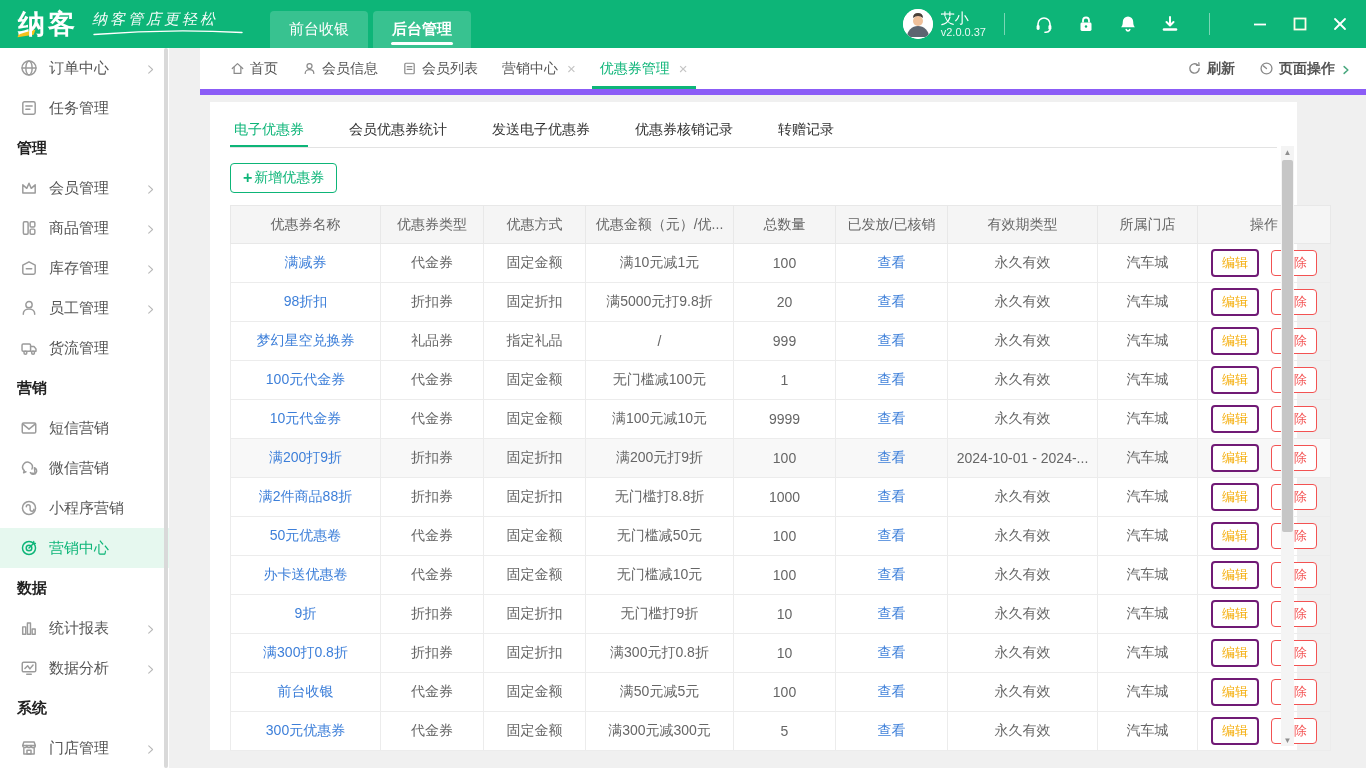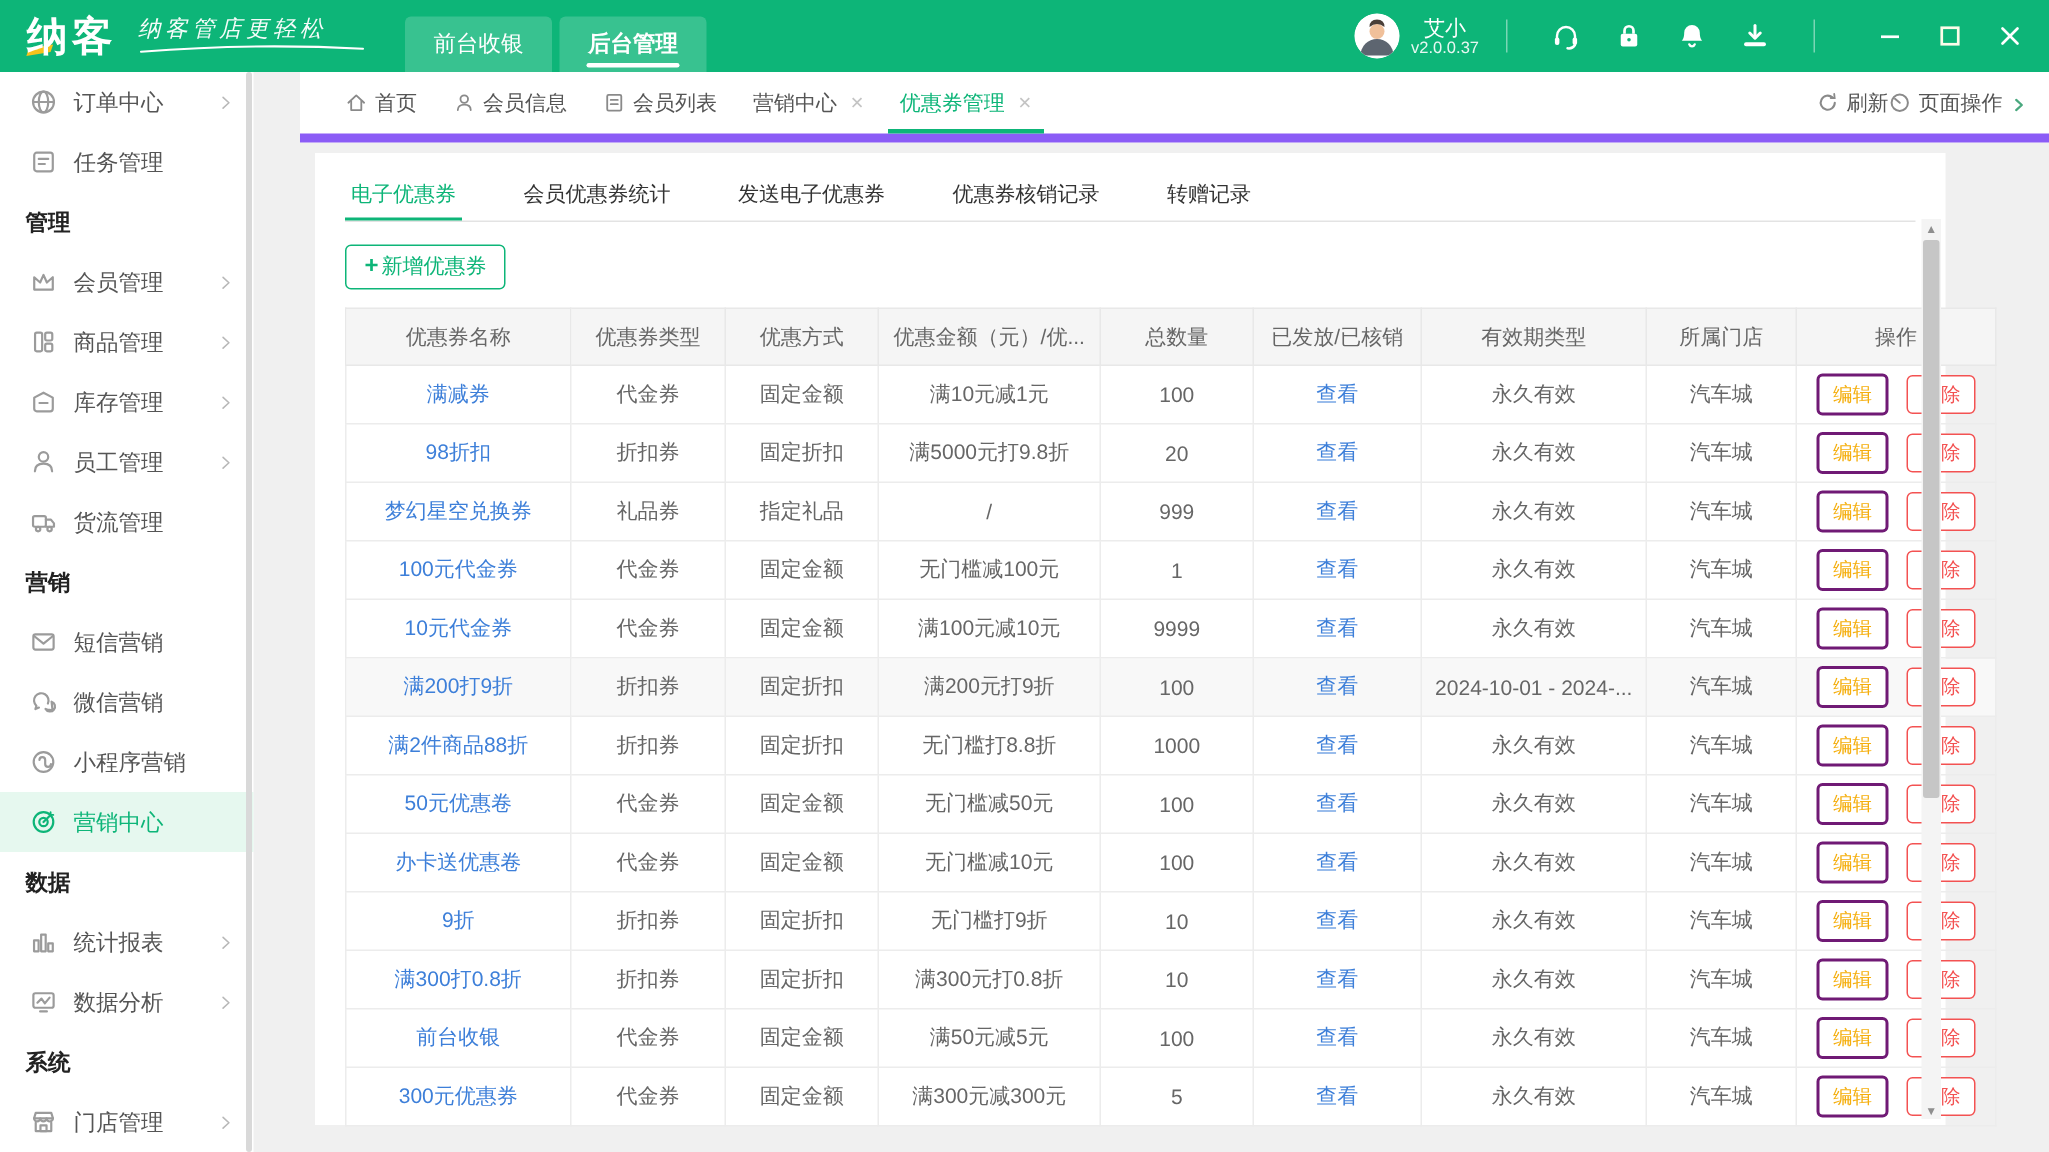--- a/index.html
+++ b/index.html
@@ -14,21 +14,21 @@
   .logo-accent { position:absolute; left:1px; bottom:2px; width:15px; height:5px; background:#f6c21c; transform:skewX(-28deg) rotate(-10deg); }
   .tagline-wrap { margin-left:14px; margin-bottom:2px; }
   .tagline { font-size:15px; font-style:italic; letter-spacing:3px; opacity:.96; }
   .tagline-swoosh { display:block; margin-top:1px; }
   .hdr-nav { display:flex; gap:5px; margin-left:26px; height:48px; align-items:flex-end; }
   .hdr-tab { position:relative; height:37px; padding:0 19px; display:flex; align-items:center; background:rgba(255,255,255,.18); border-radius:4px 4px 0 0; font-size:15px; cursor:pointer; }
   .hdr-tab.active { font-weight:bold; }
   .hdr-tab.active::after { content:""; position:absolute; left:18px; right:18px; bottom:3px; height:3px; background:#fff; border-radius:2px; }
   .hdr-right { margin-left:auto; display:flex; align-items:center; padding-right:18px; }
   .avatar { width:30px; height:30px; border-radius:50%; overflow:hidden; background:#fff; flex:none; cursor:pointer; }
-  .user-meta { margin-left:8px; line-height:1.15;text-align:center; }
+  .user-meta { margin-left:8px; line-height:1.15; }
   .user-name { font-size:14px; }
   .user-ver { font-size:11px; opacity:.9; }
   .hdr-div { width:1px; height:22px; background:rgba(255,255,255,.45); margin:0 18px; }
   .hdr-ic { width:20px; height:20px; margin:0 11px; cursor:pointer; color:#fff; }
   .hdr-ic svg { width:100%; height:100%; }
   .win-ctl { width:16px; height:16px; margin-left:24px; cursor:pointer; color:#fff; }
   .win-ctl svg { width:100%; height:100%; }
 
   
   .sidebar { position:absolute; left:0; top:48px; width:169px; height:720px; background:#fff; }
@@ -44,21 +44,21 @@
 
   
   .tabbar { position:absolute; left:200px; top:48px; width:1166px; height:47px; background:#fff; border-bottom:6px solid #8b5cf6; display:flex; align-items:stretch; padding:0 14px 0 18px; }
   .wtabs { display:flex; align-items:stretch; }
   .wtab { position:relative; display:flex; align-items:center; padding:0 12px; font-size:14px; color:#555; cursor:pointer; }
   .wtab .icn { width:15px; height:15px; margin-right:5px; color:#8a8a8a; }
   .wtab .icn svg { width:100%; height:100%; }
   .wtab .x { margin-left:9px; color:#c4c4c4; font-size:15px; line-height:1; cursor:pointer; }
   .wtab.active { color:#0db578; }
   .wtab.active::after { content:""; position:absolute; left:4px; right:4px; bottom:0; height:3px; background:#0db578; }
-  .tab-actions { margin-left:auto; display:flex; align-items:center; color:#555; font-size:14px; }
+  .tab-actions { margin-left:auto; display:flex; align-items:center; gap:24px; color:#555; font-size:14px;font-weight:bold; }
   .tab-act { display:flex; align-items:center; gap:5px; cursor:pointer; }
   .tab-act .icn { width:15px; height:15px; color:#8a8a8a; }
   .tab-act .icn svg { width:100%; height:100%; }
   .tab-act .chev { width:12px; height:12px; color:#49a87e; }
   .tab-act .chev svg { width:100%; height:100%; }
 
   
   .panel { position:absolute; left:210px; top:102px; width:1087px; height:648px; background:#fff; padding:12px 20px 0 20px; }
   .ctabs { display:flex; border-bottom:1px solid #e3e3e3; height:34px; }
   .ctab { margin-right:37px; padding:0 4px; font-size:14px; color:#333; display:flex; align-items:center; cursor:pointer; border-bottom:2px solid transparent; }

